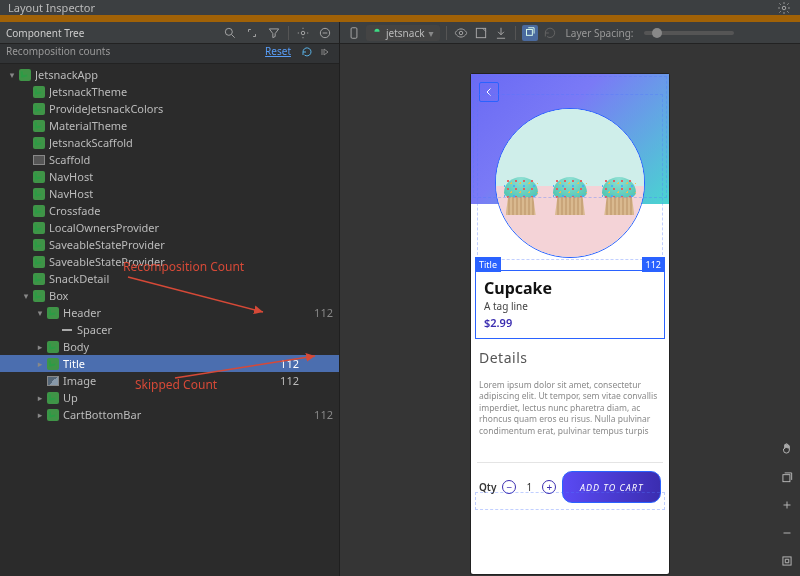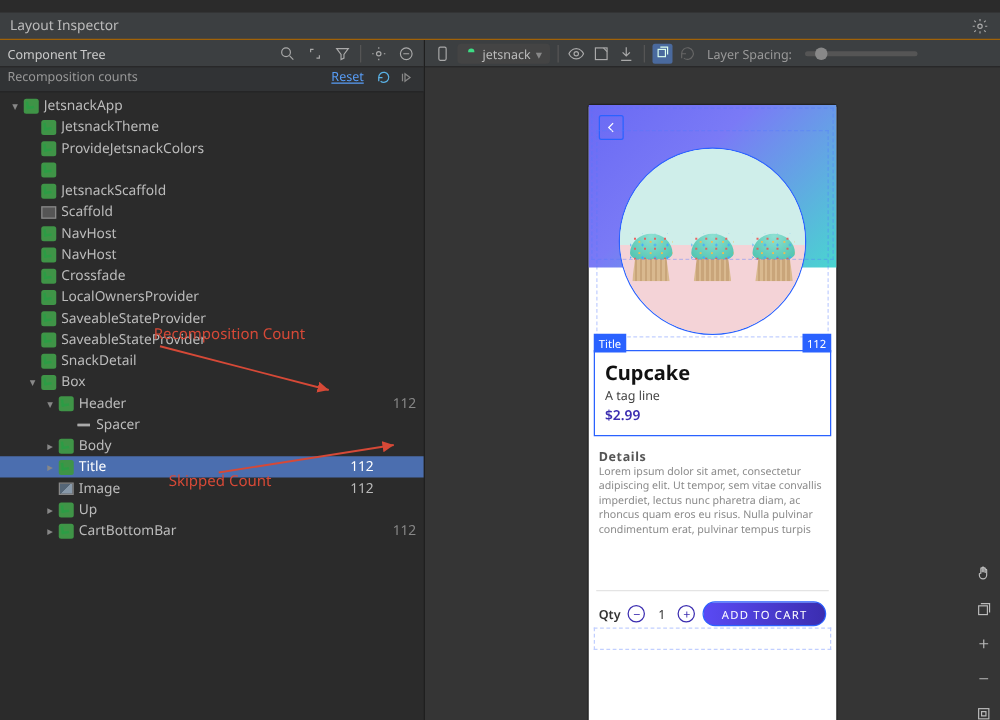--- a/index.html
+++ b/index.html
@@ -12,21 +12,21 @@
   --link:#589df6;
   --selected:#4b6eaf;
   --green:#3f9447;
   --preview-bg:#353535;
   --accent1:#6a6af4;
   --accent2:#49d5d0;
   --brand:#3b2db0;
 }
 *{box-sizing:border-box;font-family:system-ui,-apple-system,sans-serif;}
 html,body{margin:0;padding:0;width:800px;height:576px;background:var(--bg);color:var(--text);font-size:11px;overflow:hidden;}
-.top{height:22px;background:var(--panel);display:flex;align-items:center;padding:0 8px;border-bottom:1px solid #a16207;margin-top:10px;}
+.top{height:22px;background:var(--panel);display:flex;align-items:center;padding:0 8px;border-bottom:7px solid #a16207;}
 .top .title{flex:1;color:var(--text);}
 .top .gear{cursor:pointer;}
 .ico{display:inline-flex;align-items:center;justify-content:center;width:16px;height:16px;color:#aaa;}
 .ico svg{width:14px;height:14px;fill:none;stroke:currentColor;stroke-width:1.6;}
 .body{display:flex;height:calc(576px - 22px);}
 
 .left{width:340px;background:var(--bg);border-right:1px solid #1f1f1f;display:flex;flex-direction:column;}
 .sub{height:22px;background:var(--panel);display:flex;align-items:center;padding:0 6px;gap:6px;color:#ccc;font-size:10px;border-bottom:1px solid #222;}
 .sub .lab{flex:1;}
 .sub .sep{width:1px;height:14px;background:#555;}
@@ -77,27 +77,27 @@
 .frost::after{content:"";position:absolute;inset:0;background-image:radial-gradient(circle,#e55 1px,transparent 1px),radial-gradient(circle,#fb4 1px,transparent 1px),radial-gradient(circle,#4af 1px,transparent 1px);background-size:8px 8px,9px 9px,10px 10px;background-position:0 0,3px 2px,5px 4px;opacity:.9;}
 .liner{width:30px;height:18px;background:repeating-linear-gradient(90deg,#d9b98f 0 2px,#c9a57a 2px 4px);clip-path:polygon(8% 0,92% 0,100% 100%,0 100%);margin-top:-2px;}
 .titlebox{position:absolute;left:4px;right:4px;top:196px;border:1px solid #2a62ff;padding:6px 8px 8px;z-index:3;}
 .tag{position:absolute;background:#2a62ff;color:#fff;font-size:9px;padding:1px 4px;}
 .tag.l{left:-1px;top:-14px;}
 .tag.r{right:-1px;top:-14px;}
 .pt{font-weight:700;font-size:16px;color:#111;}
 .pl{font-size:10px;color:#444;}
 .pp{font-size:11px;color:var(--brand);font-weight:600;margin-top:2px;}
 .details{position:absolute;left:8px;right:8px;top:274px;}
-.dh{font-size:10px;font-weight:700;color:#555;letter-spacing:.5px;margin-bottom:0;}
+.dh{font-size:14px;font-weight:400;color:#555;letter-spacing:.5px;margin-bottom:12px;}
 .lorem{font-size:8.5px;line-height:1.35;color:#8a8a8a;}
 .cart{position:absolute;left:6px;right:6px;top:388px;display:flex;align-items:center;gap:6px;border-top:1px solid #e4e4e4;padding:8px 2px 0;color:#111;}
 .qty{font-size:10px;font-weight:600;color:#333;}
 .step{width:14px;height:14px;border:1px solid var(--brand);border-radius:50%;color:var(--brand);display:flex;align-items:center;justify-content:center;font-size:10px;cursor:pointer;}
 .qv{width:14px;text-align:center;font-size:10px;color:#333;}
-.add{flex:1;height:20px;border-radius:10px;background:linear-gradient(90deg,#5a4af4,#3b2db0);color:#fff;font-size:9px;letter-spacing:1px;display:flex;align-items:center;justify-content:center;border:1px solid #2a62ff;}
+.add{flex:1;height:32px;border-radius:10px;background:linear-gradient(90deg,#5a4af4,#3b2db0);color:#fff;font-size:9px;letter-spacing:1px;display:flex;align-items:center;justify-content:center;border:1px solid #2a62ff;font-style:italic;}
 .ovl{position:absolute;border:1px dashed rgba(80,120,255,.35);}
 
 .edge{position:absolute;right:4px;bottom:6px;display:flex;flex-direction:column;gap:10px;}
 .edge .eico{width:18px;height:18px;display:flex;align-items:center;justify-content:center;color:#bbb;cursor:pointer;}
 .edge .eico svg{width:14px;height:14px;stroke:currentColor;fill:none;stroke-width:1.6;}
 </style>
 </head>
 <body>
 
 <div class="top">
@@ -189,20 +189,21 @@
           <span class="nm">ProvideJetsnackColors</span>
           <span class="ct dim"></span>
           <span class="ct2"></span>
         </div>
         <div class="row">
           <span class="ind" style="width:20px"></span>
           <span class="arr"></span>
           <span class="ricon">
             <span class="compose"></span>
           </span>
+          <span class="nm">MaterialTheme</span>
           <span class="ct dim"></span>
           <span class="ct2"></span>
         </div>
         <div class="row">
           <span class="ind" style="width:20px"></span>
           <span class="arr"></span>
           <span class="ricon">
             <span class="compose"></span>
           </span>
           <span class="nm">JetsnackScaffold</span>

